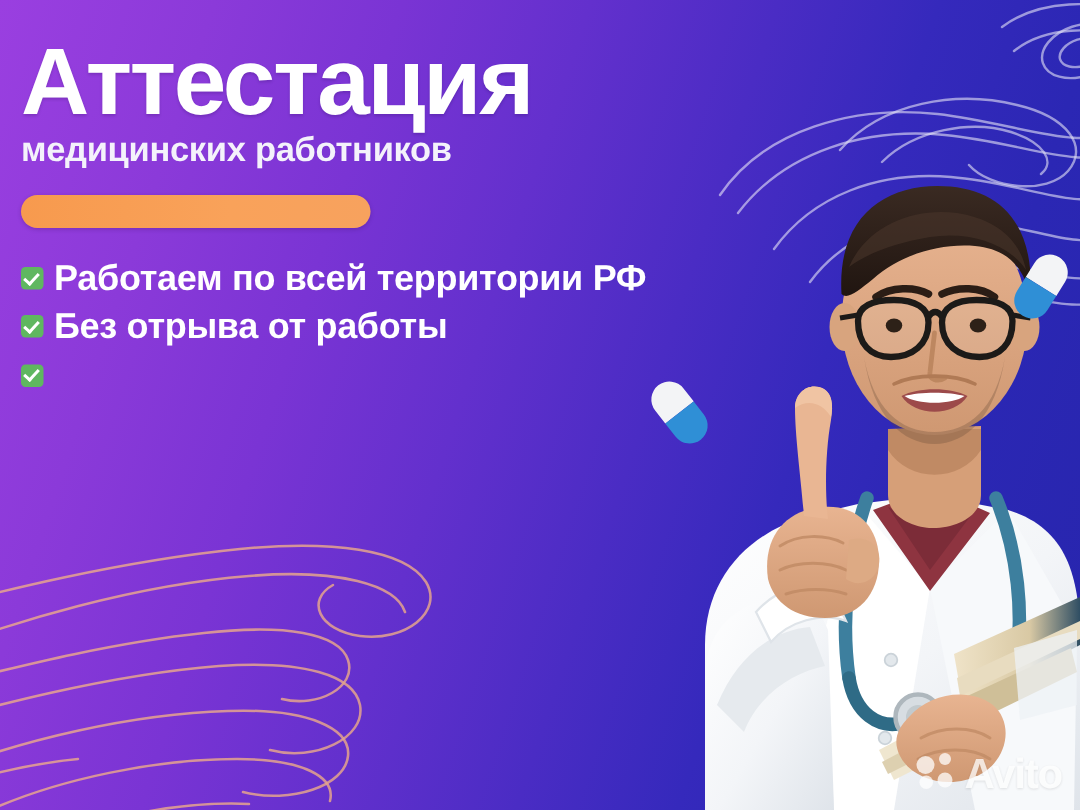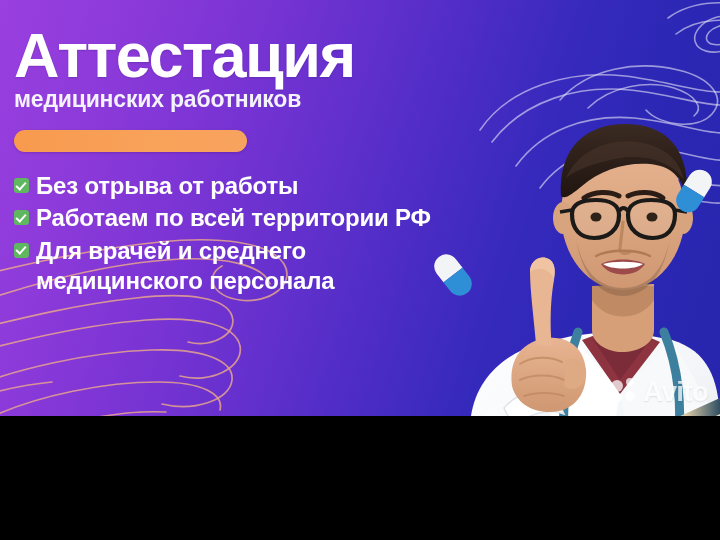--- a/index.html
+++ b/index.html
@@ -5,21 +5,21 @@
 <style>
   * { margin:0; padding:0; box-sizing:border-box; }
   html, body {
     width:720px; height:540px; overflow:hidden;
     font-family:"Liberation Sans", sans-serif;
     background:#000;
   }
 
   #banner {
     position:relative;
-    width:720px; height:416px;
+    width:720px; height:540px;
     overflow:hidden;
     
     background:
       linear-gradient(108deg,
         #9a3fe0 0%,
         #8b3ad9 16%,
         #7a34d4 30%,
         #6330cd 44%,
         #4a2cc4 58%,
         #3529bc 70%,
@@ -316,37 +316,33 @@
 
     <h2 id="subtitle">медицинских работников</h2>
 
     <div id="accent-bar"></div>
 
     <ul id="bullets">
 
       <li class="bullet">
         <span class="check-box"></span>
         <span class="bullet-text">
+          <span>Работаем по всей территории РФ</span>
+        </span>
+      </li>
+
+      <li class="bullet">
+        <span class="check-box"></span>
+        <span class="bullet-text">
           <span>Без отрыва от работы</span>
         </span>
       </li>
 
       <li class="bullet">
         <span class="check-box"></span>
-        <span class="bullet-text">
-          <span>Работаем по всей территории РФ</span>
-        </span>
-      </li>
-
-      <li class="bullet">
-        <span class="check-box"></span>
-        <span class="bullet-text">
-          <span>Для врачей и среднего</span>
-          <span class="wrap2">медицинского персонала</span>
-        </span>
       </li>
 
     </ul>
   </div>
 
   <div id="watermark">
     <span id="wm-mark">
       <i class="c1"></i>
         <i class="c2"></i>
         <i class="c3"></i>

